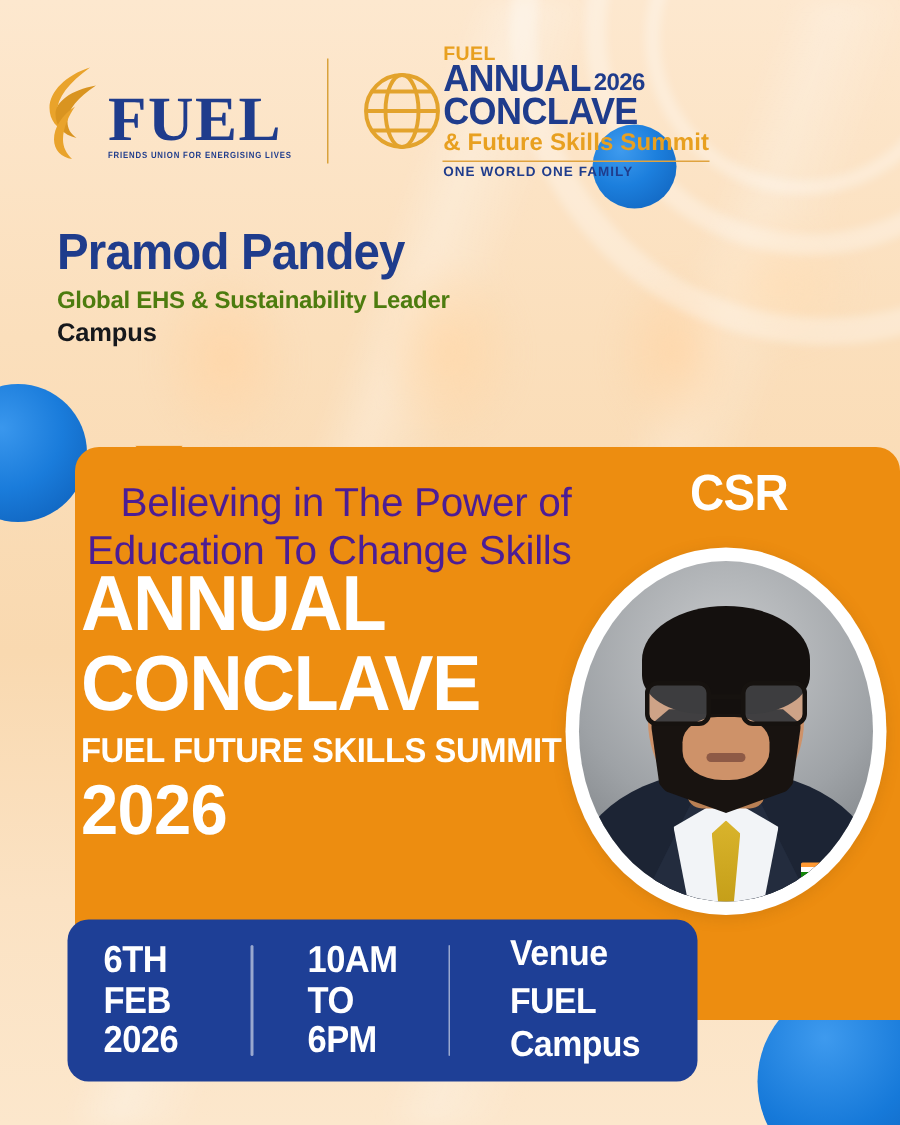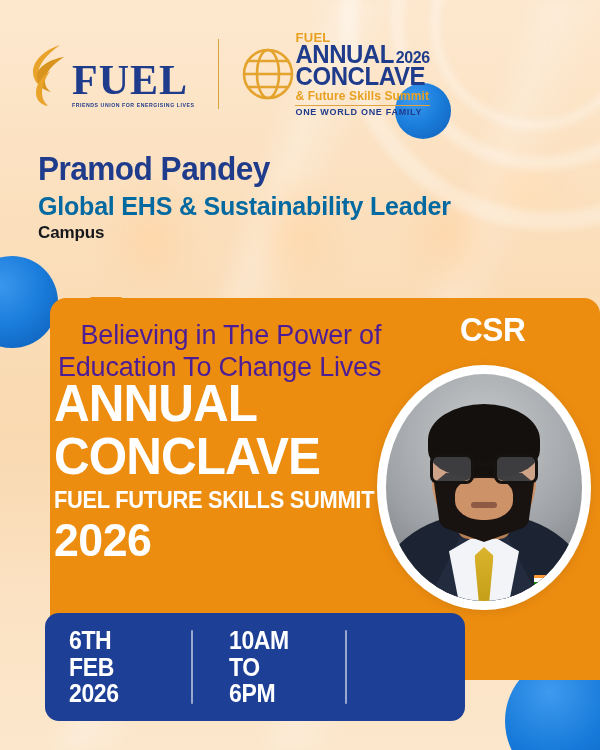--- a/index.html
+++ b/index.html
@@ -106,37 +106,37 @@
     transform:scaleY(1.05);
   }
   .cl-annual .y {
     color:#1F3C8C; font-size:16px; font-weight:700; letter-spacing:-.4px;
   }
   .cl-conclave {
     color:#1F3C8C; font-size:24px; font-weight:700; letter-spacing:-.4px;
     transform:scaleY(1.05); margin-top:-2px;
   }
   .cl-sub {
-    color:#E8A020; font-size:12px; font-weight:600; margin-top:1px;
+    color:#E8A020; font-size:16px; font-weight:600; margin-top:1px;
     letter-spacing:.1px;
   }
   .cl-rule { height:1px; background:#E0A33F; margin:3px 0 2px; }
   .cl-family {
     color:#1F3C8C; font-size:9px; font-weight:700; letter-spacing:.7px;
   }
 
   
   .speaker-block { position:absolute; left:38px; top:151px; width:420px; }
   .speaker-name {
     font-size:34px; font-weight:700; color:#1F3C8C;
     letter-spacing:-.6px; line-height:1.05;
     transform:scaleX(.93); transform-origin:left center;
   }
   .speaker-role {
-    font-size:25px; font-weight:700; color:#0369a1;
+    font-size:16px; font-weight:700; color:#4d7c0f;
     margin-top:5px; letter-spacing:-.2px;
   }
   .speaker-org {
     font-size:17px; font-weight:600; color:#16181C;
     margin-top:2px; letter-spacing:-.1px;
   }
 
   
   .speaker-tag {
     position:absolute; left:405px; top:243px;
@@ -388,21 +388,21 @@
     <div class="speaker-role">Global EHS &amp; Sustainability Leader</div>
     <div class="speaker-org">Campus</div>
   </div>
 
 
   <div class="orange-panel">
     <div class="notch-cut"></div>
 
     <div class="tagline">
       <div>Believing in The Power of</div>
-      <div>Education To Change Lives</div>
+      <div>Education To Change Skills</div>
     </div>
 
     <div class="big-title">
       <div class="l1">ANNUAL</div>
       <div class="l2">CONCLAVE</div>
       <div class="l3">FUEL FUTURE SKILLS SUMMIT</div>
       <div class="l4">2026</div>
     </div>
   </div>
 
@@ -442,15 +442,19 @@
     <div class="info-sep"></div>
 
     <div class="info-col time">
       <div class="line">10AM</div>
       <div class="line">TO</div>
       <div class="line">6PM</div>
     </div>
 
     <div class="info-sep"></div>
 
+    <div class="info-col venue">
+      <div class="vlabel">Venue</div>
+      <div class="vvalue">FUEL Campus</div>
+    </div>
   </div>
 
 </div>
 
 </body></html>

